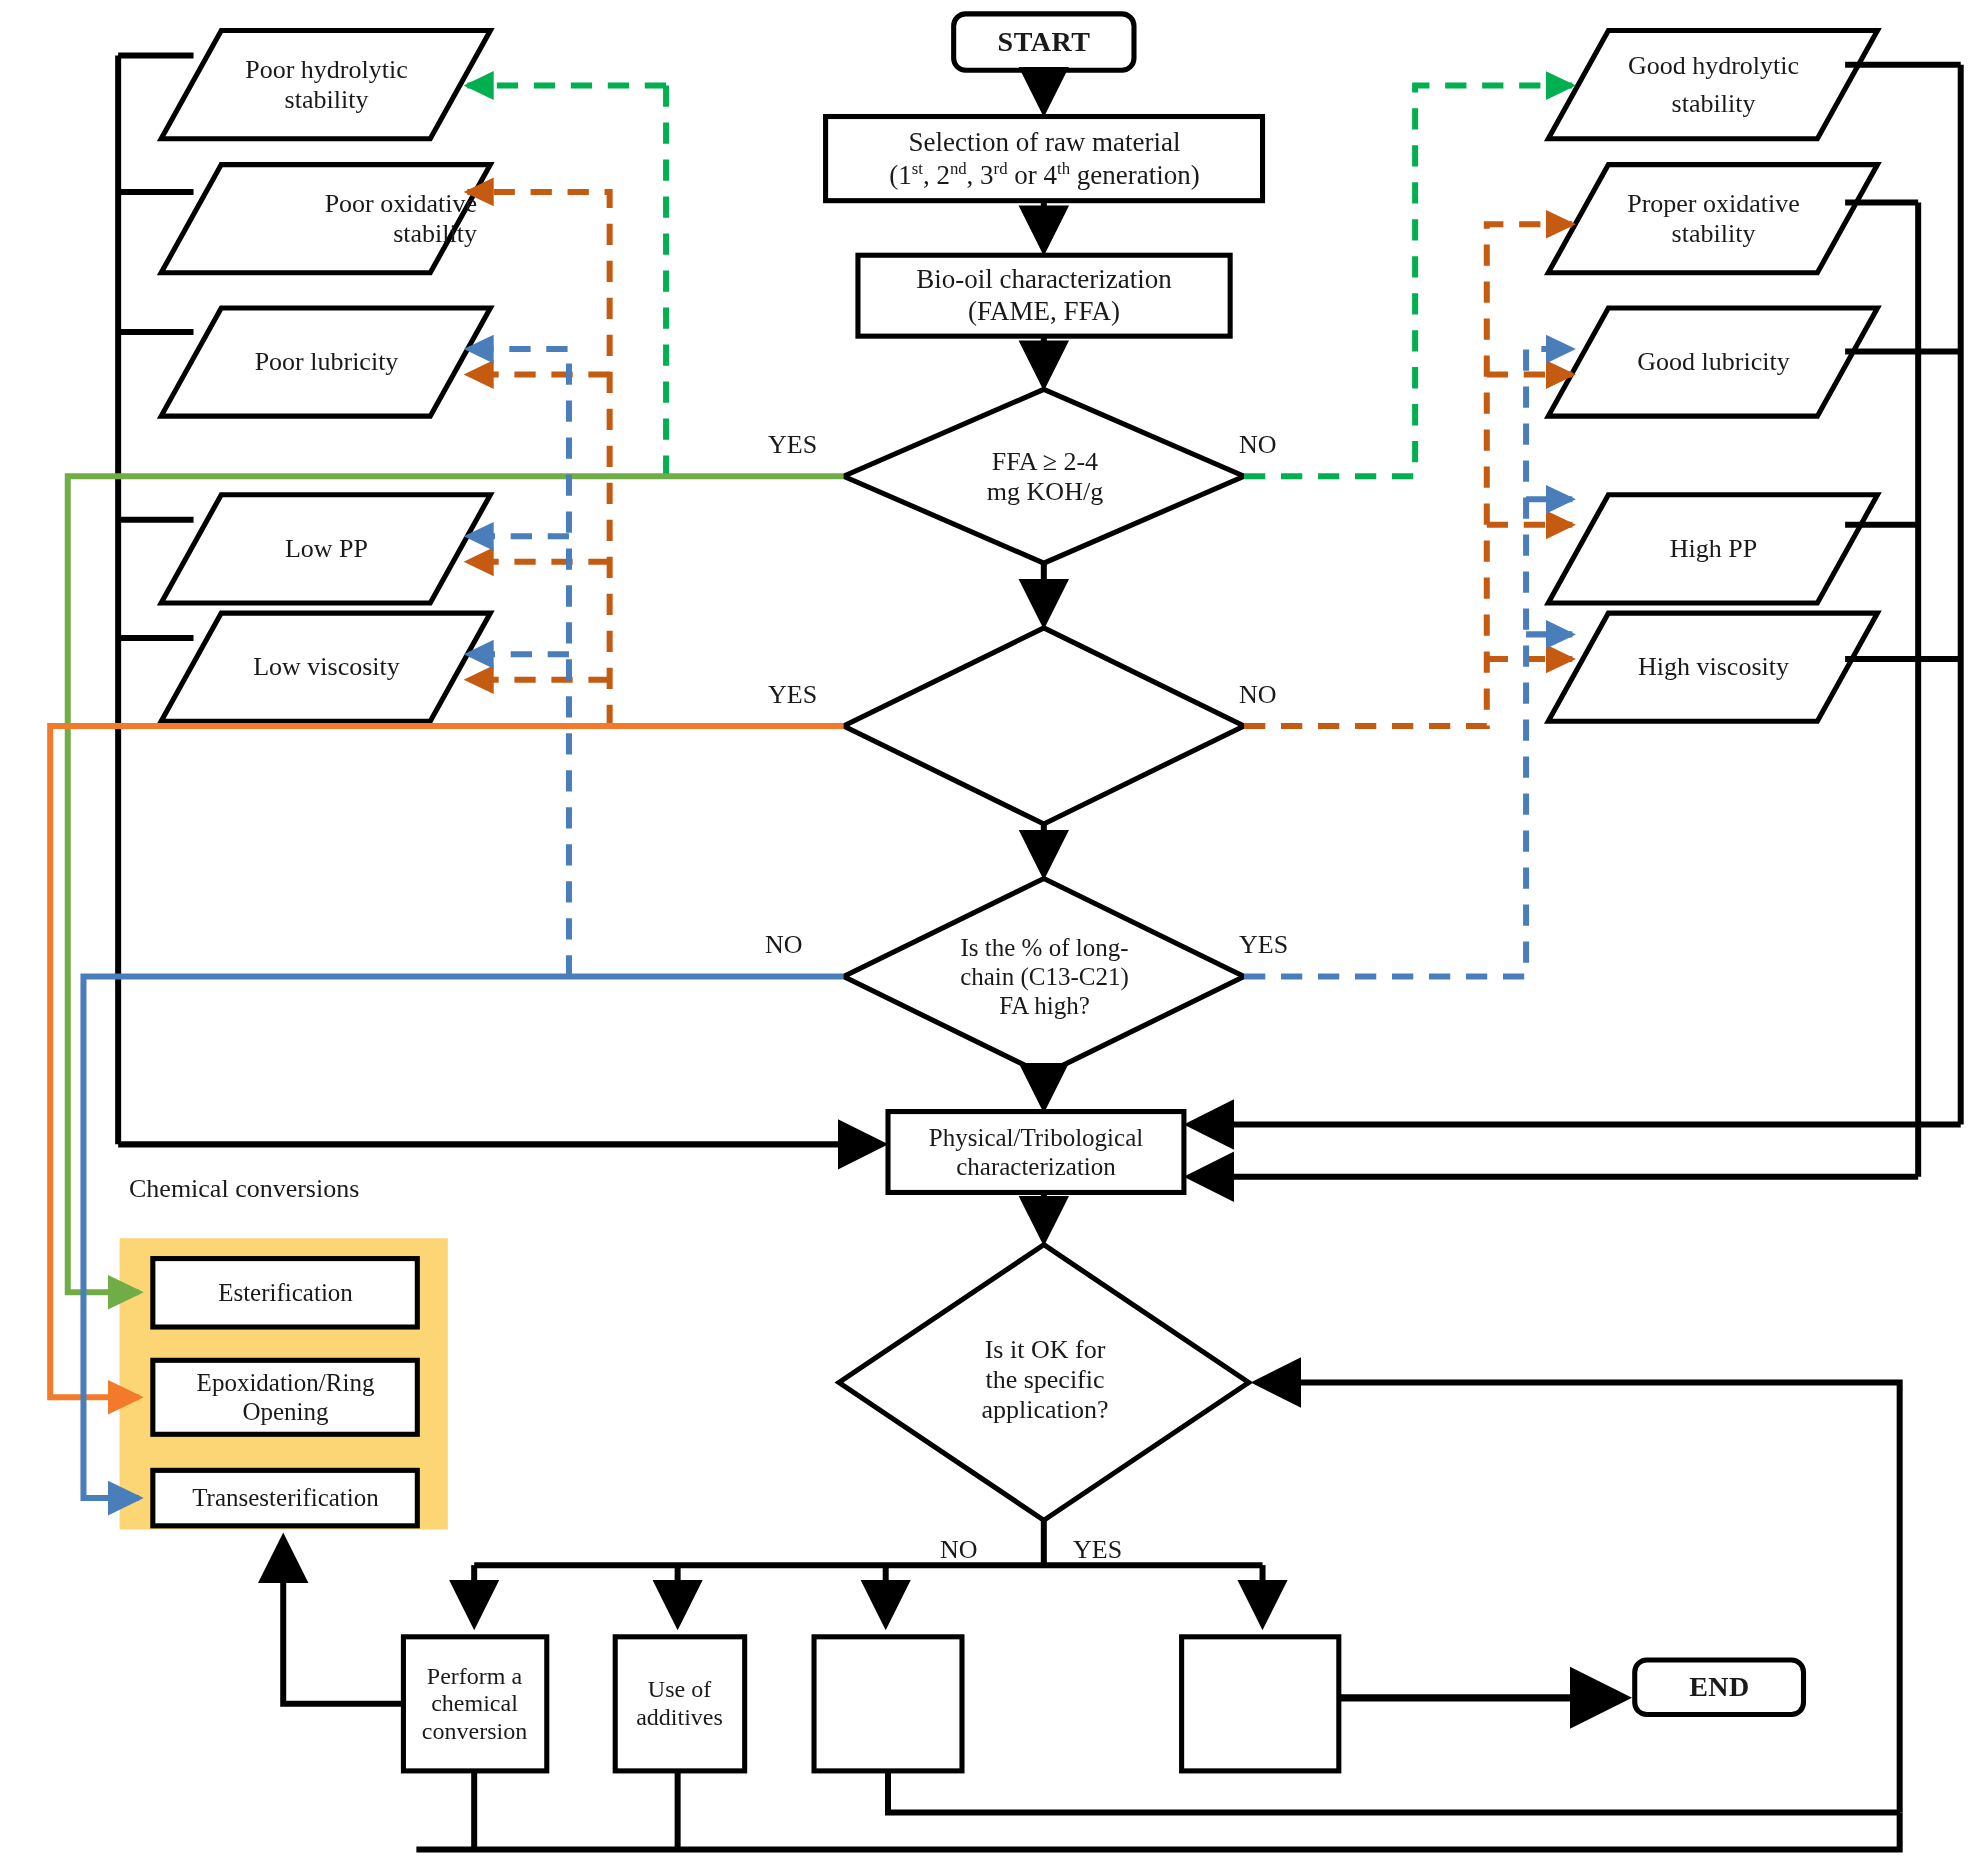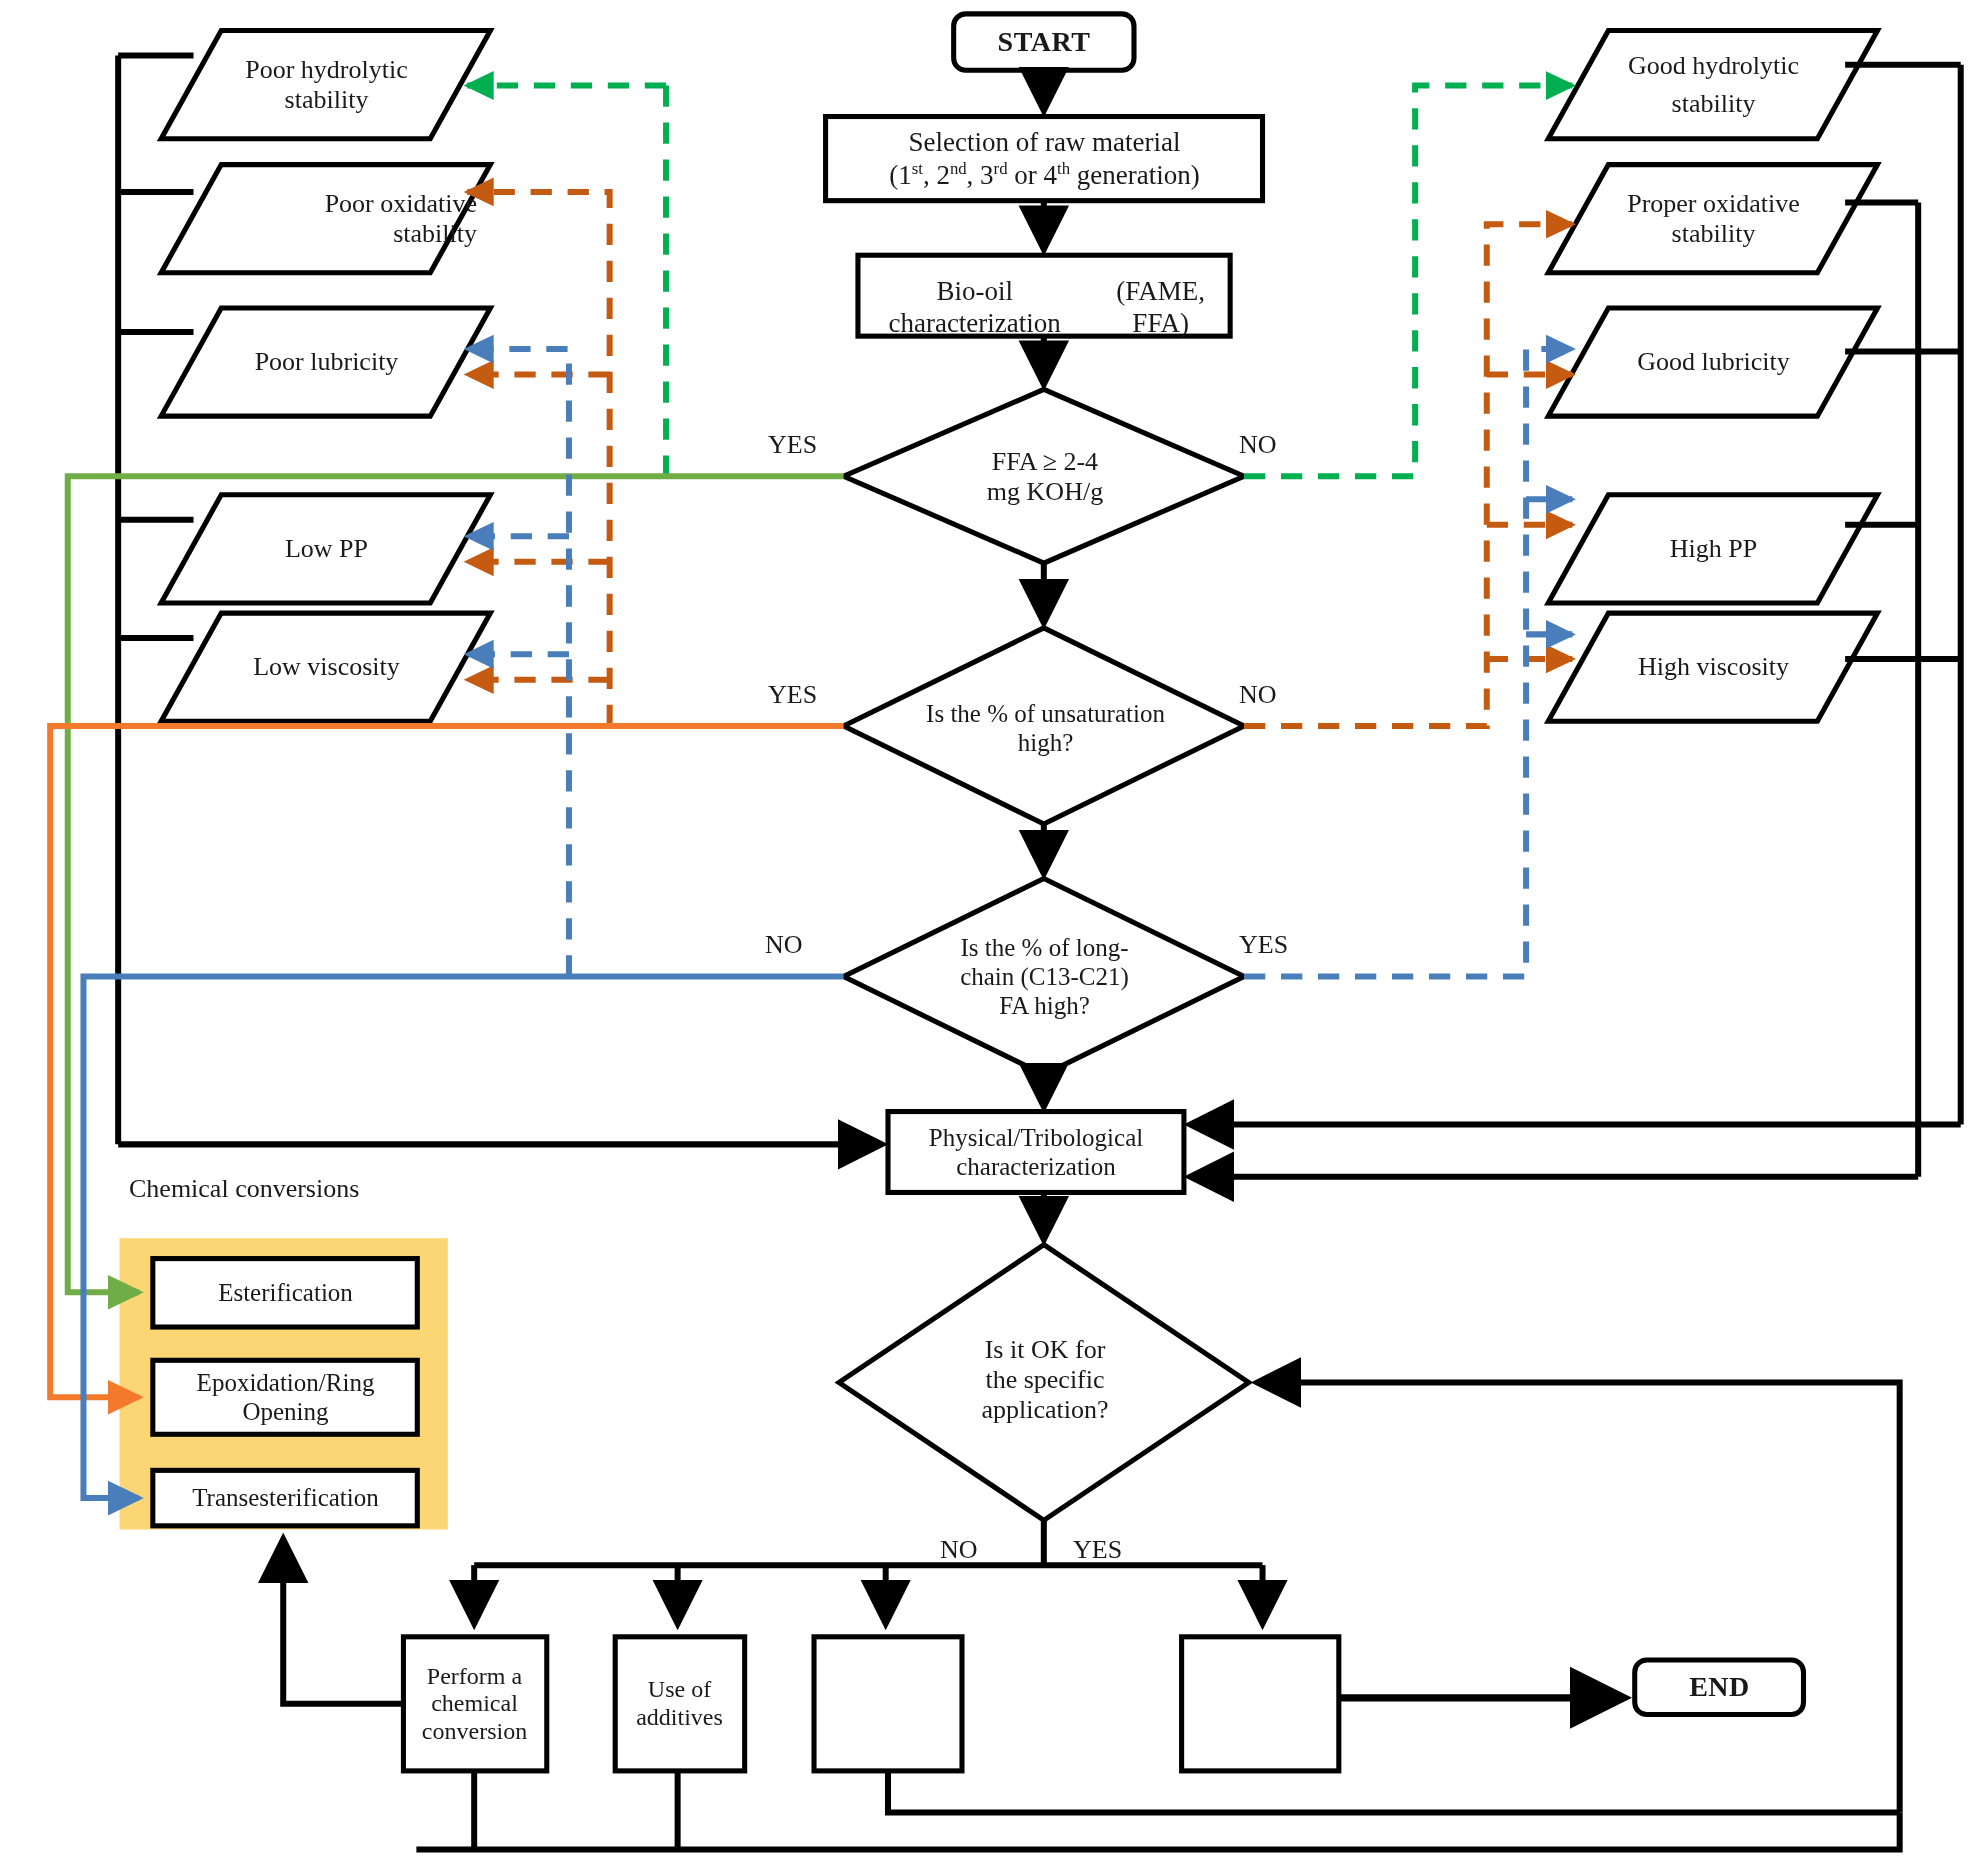--- a/index.html
+++ b/index.html
@@ -223,36 +223,32 @@
     </g>
   </svg>
 
   <div class="nodeLabel t60 bold" style="left:954px;top:14px;width:180px;height:56px;">START</div>
 
   <div class="nodeLabel t58" style="left:826px;top:117px;width:437px;height:84px;flex-direction:column;">
     <span>Selection of raw material</span>
     <span>(1<sup>st</sup>, 2<sup>nd</sup>, 3<sup>rd</sup> or 4<sup>th</sup> generation)</span>
   </div>
 
-  <div class="nodeLabel t58" style="left:858px;top:267px;width:372px;height:81px;flex-direction:row;justify-content:center;">
+  <div class="nodeLabel t58" style="left:858px;top:255px;width:372px;height:81px;flex-direction:column;justify-content:center;">
     <span>Bio-oil characterization</span>
     <span>(FAME, FFA)</span>
   </div>
 
   <div class="nodeLabel t56" style="left:925px;top:444px;width:240px;height:65px;flex-direction:column;">
     <span>FFA ≥ 2-4</span>
     <span>mg KOH/g</span>
   </div>
   <div class="edgeLbl" style="left:768px;top:430px;">YES</div>
   <div class="edgeLbl" style="left:1239px;top:430px;">NO</div>
 
-  <div class="nodeLabel t54" style="left:865px;top:696px;width:361px;height:65px;flex-direction:column;">
-    <span>Is the % of unsaturation</span>
-    <span>high?</span>
-  </div>
   <div class="edgeLbl" style="left:768px;top:680px;">YES</div>
   <div class="edgeLbl" style="left:1239px;top:680px;">NO</div>
 
   <div class="nodeLabel t54" style="left:879px;top:929px;width:331px;height:97px;flex-direction:column;">
     <span>Is the % of long-</span>
     <span>chain (C13-C21)</span>
     <span>FA high?</span>
   </div>
   <div class="edgeLbl" style="left:765px;top:930px;">NO</div>
   <div class="edgeLbl" style="left:1239px;top:930px;">YES</div>

